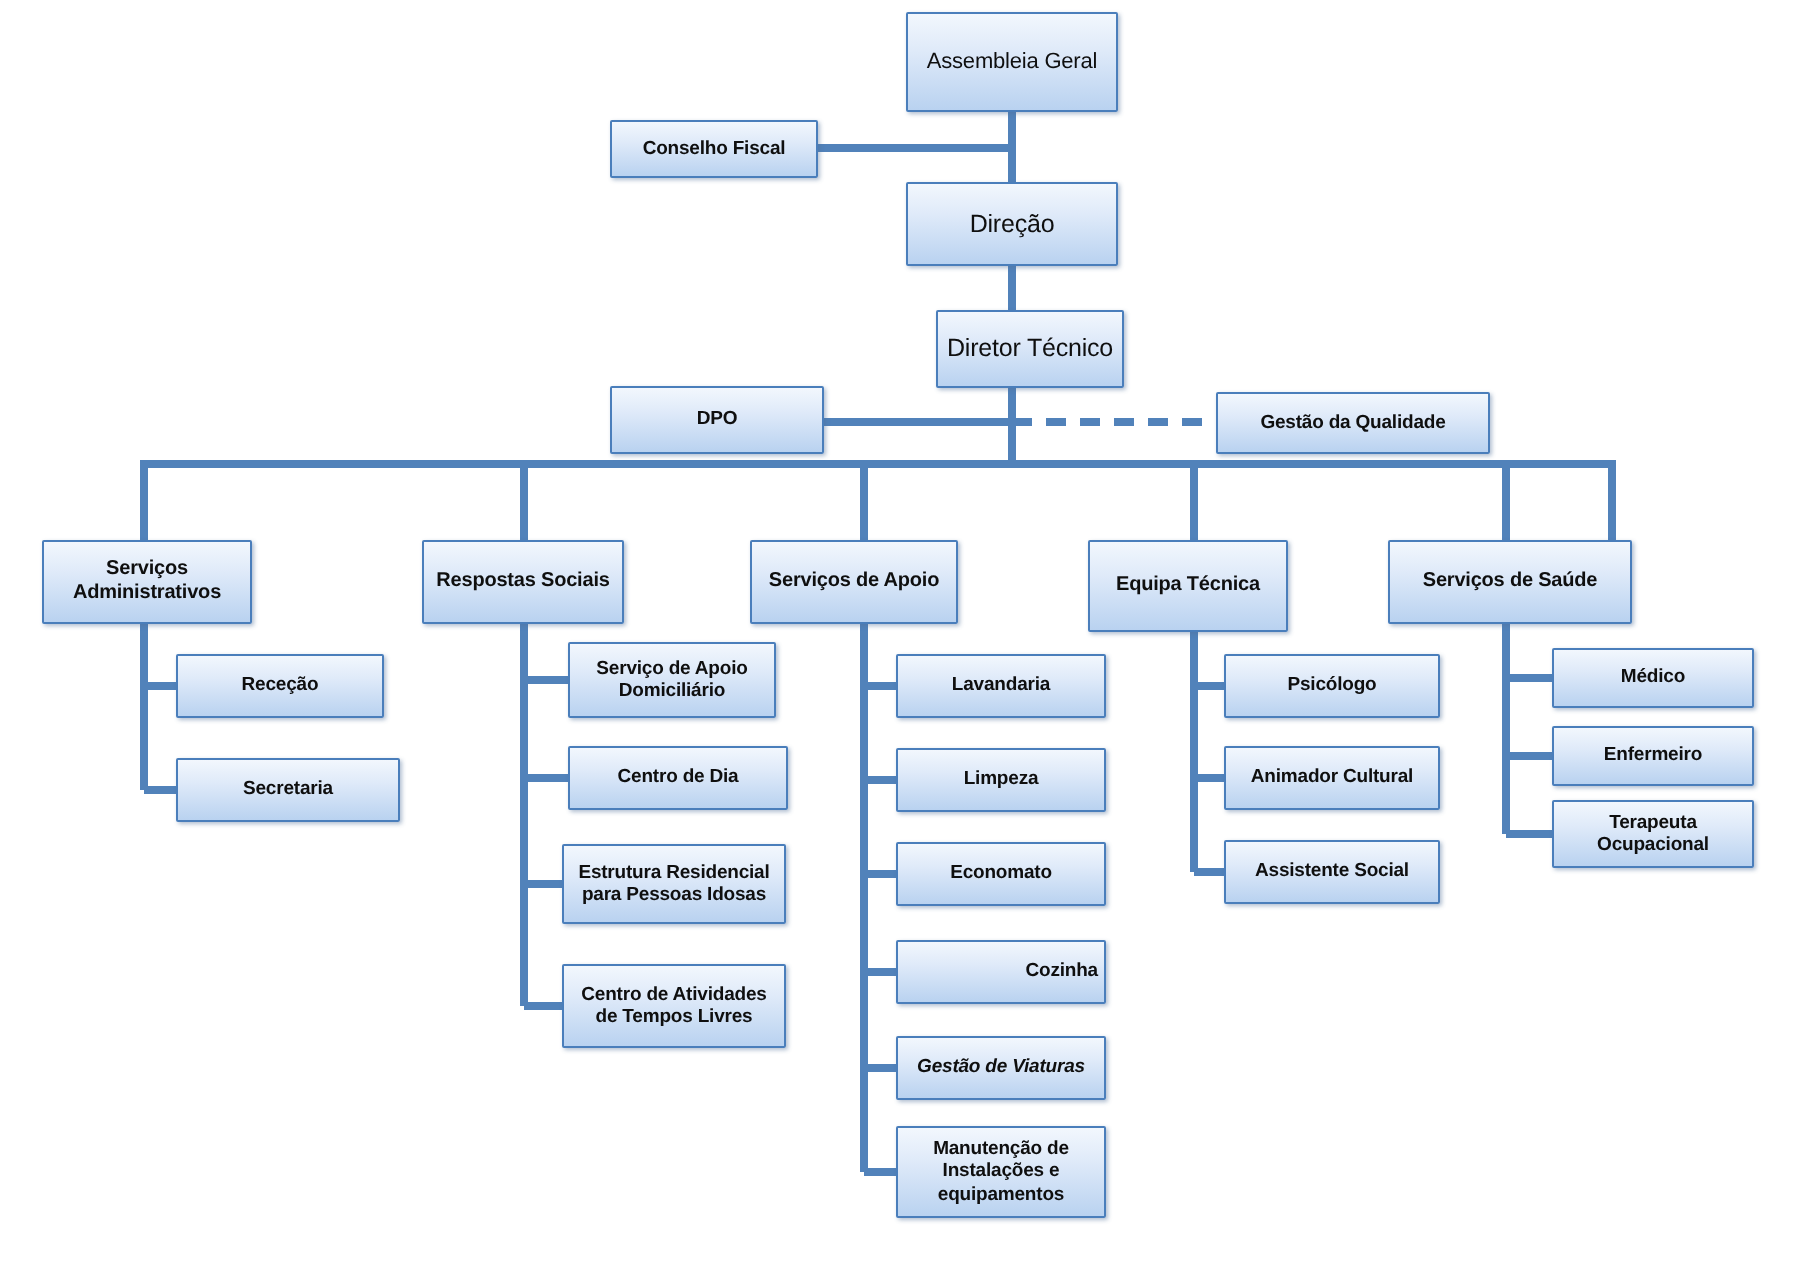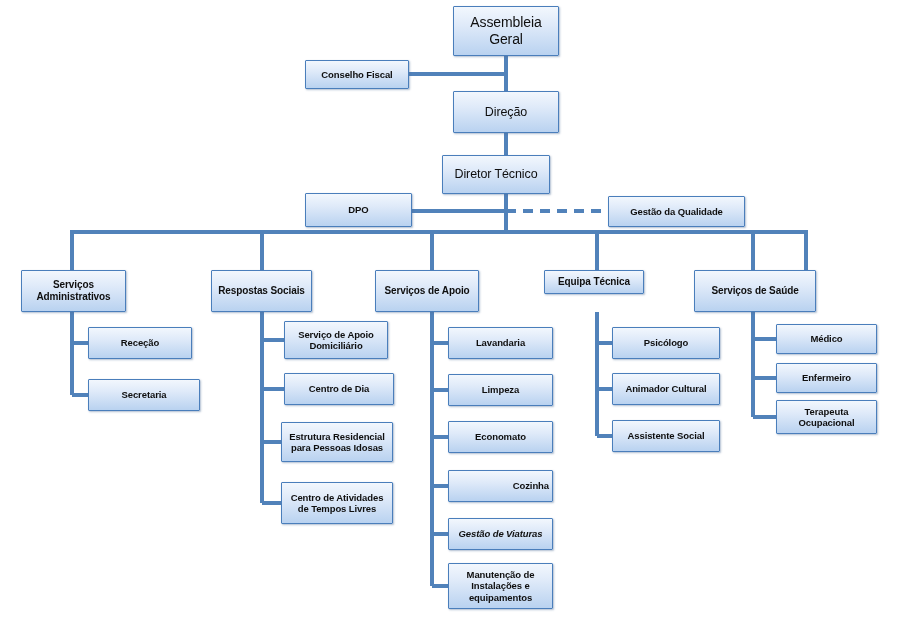--- a/index.html
+++ b/index.html
@@ -40,21 +40,21 @@
   }
   .node .label {
     color: #0f0f0f;
     font-weight: bold;
     line-height: 1.18;
     padding: 0 3px;
     letter-spacing: -0.1px;
     white-space: pre-line;
   }
   
-  .tier-top .label   { font-size: 14px; font-weight: normal; }
+  .tier-top .label   { font-size: 11px; font-weight: normal; }
   .tier-mid .label   { font-size: 12.5px; font-weight: normal; }
   .tier-aside .label { font-size: 9.5px;  font-weight: bold; }
   .tier-dept .label  { font-size: 10px;   font-weight: bold; }
   .tier-leaf .label  { font-size: 9.5px;  font-weight: bold; }
 </style>
 </head>
 <body>
 
 <div id="canvas">
   <svg id="wires" viewBox="0 0 903 633" width="903" height="633" xmlns="http://www.w3.org/2000/svg">
@@ -98,40 +98,40 @@
   <div id="nodes">
       <div class="node tier-top" style="left: 453px; top: 6px; width: 106px; height: 50px;">
         <span class="label">Assembleia Geral</span>
       </div>
       <div class="node tier-aside" style="left: 305px; top: 60px; width: 104px; height: 29px;">
         <span class="label">Conselho Fiscal</span>
       </div>
       <div class="node tier-mid" style="left: 453px; top: 91px; width: 106px; height: 42px;">
         <span class="label">Direção</span>
       </div>
-      <div class="node tier-mid" style="left: 442px; top: 155px; width: 108px; height: 39px;">
+      <div class="node tier-mid" style="left: 468px; top: 155px; width: 94px; height: 39px;">
         <span class="label">Diretor Técnico</span>
       </div>
       <div class="node tier-aside" style="left: 305px; top: 193px; width: 107px; height: 34px;">
         <span class="label">DPO</span>
       </div>
       <div class="node tier-aside" style="left: 608px; top: 196px; width: 137px; height: 31px;">
         <span class="label">Gestão da Qualidade</span>
       </div>
       <div class="node tier-dept" style="left: 21px; top: 270px; width: 105px; height: 42px;">
         <span class="label">Serviços
 Administrativos</span>
       </div>
       <div class="node tier-dept" style="left: 211px; top: 270px; width: 101px; height: 42px;">
         <span class="label">Respostas Sociais</span>
       </div>
       <div class="node tier-dept" style="left: 375px; top: 270px; width: 104px; height: 42px;">
         <span class="label">Serviços de Apoio</span>
       </div>
-      <div class="node tier-dept" style="left: 544px; top: 270px; width: 100px; height: 24px; text-align: center;">
+      <div class="node tier-dept" style="left: 544px; top: 270px; width: 100px; height: 46px; text-align: center;">
         <span class="label">Equipa Técnica</span>
       </div>
       <div class="node tier-dept" style="left: 694px; top: 270px; width: 122px; height: 42px;">
         <span class="label">Serviços de Saúde</span>
       </div>
       <div class="node tier-leaf" style="left: 88px; top: 327px; width: 104px; height: 32px;">
         <span class="label">Receção</span>
       </div>
       <div class="node tier-leaf" style="left: 88px; top: 379px; width: 112px; height: 32px;">
         <span class="label">Secretaria</span>

